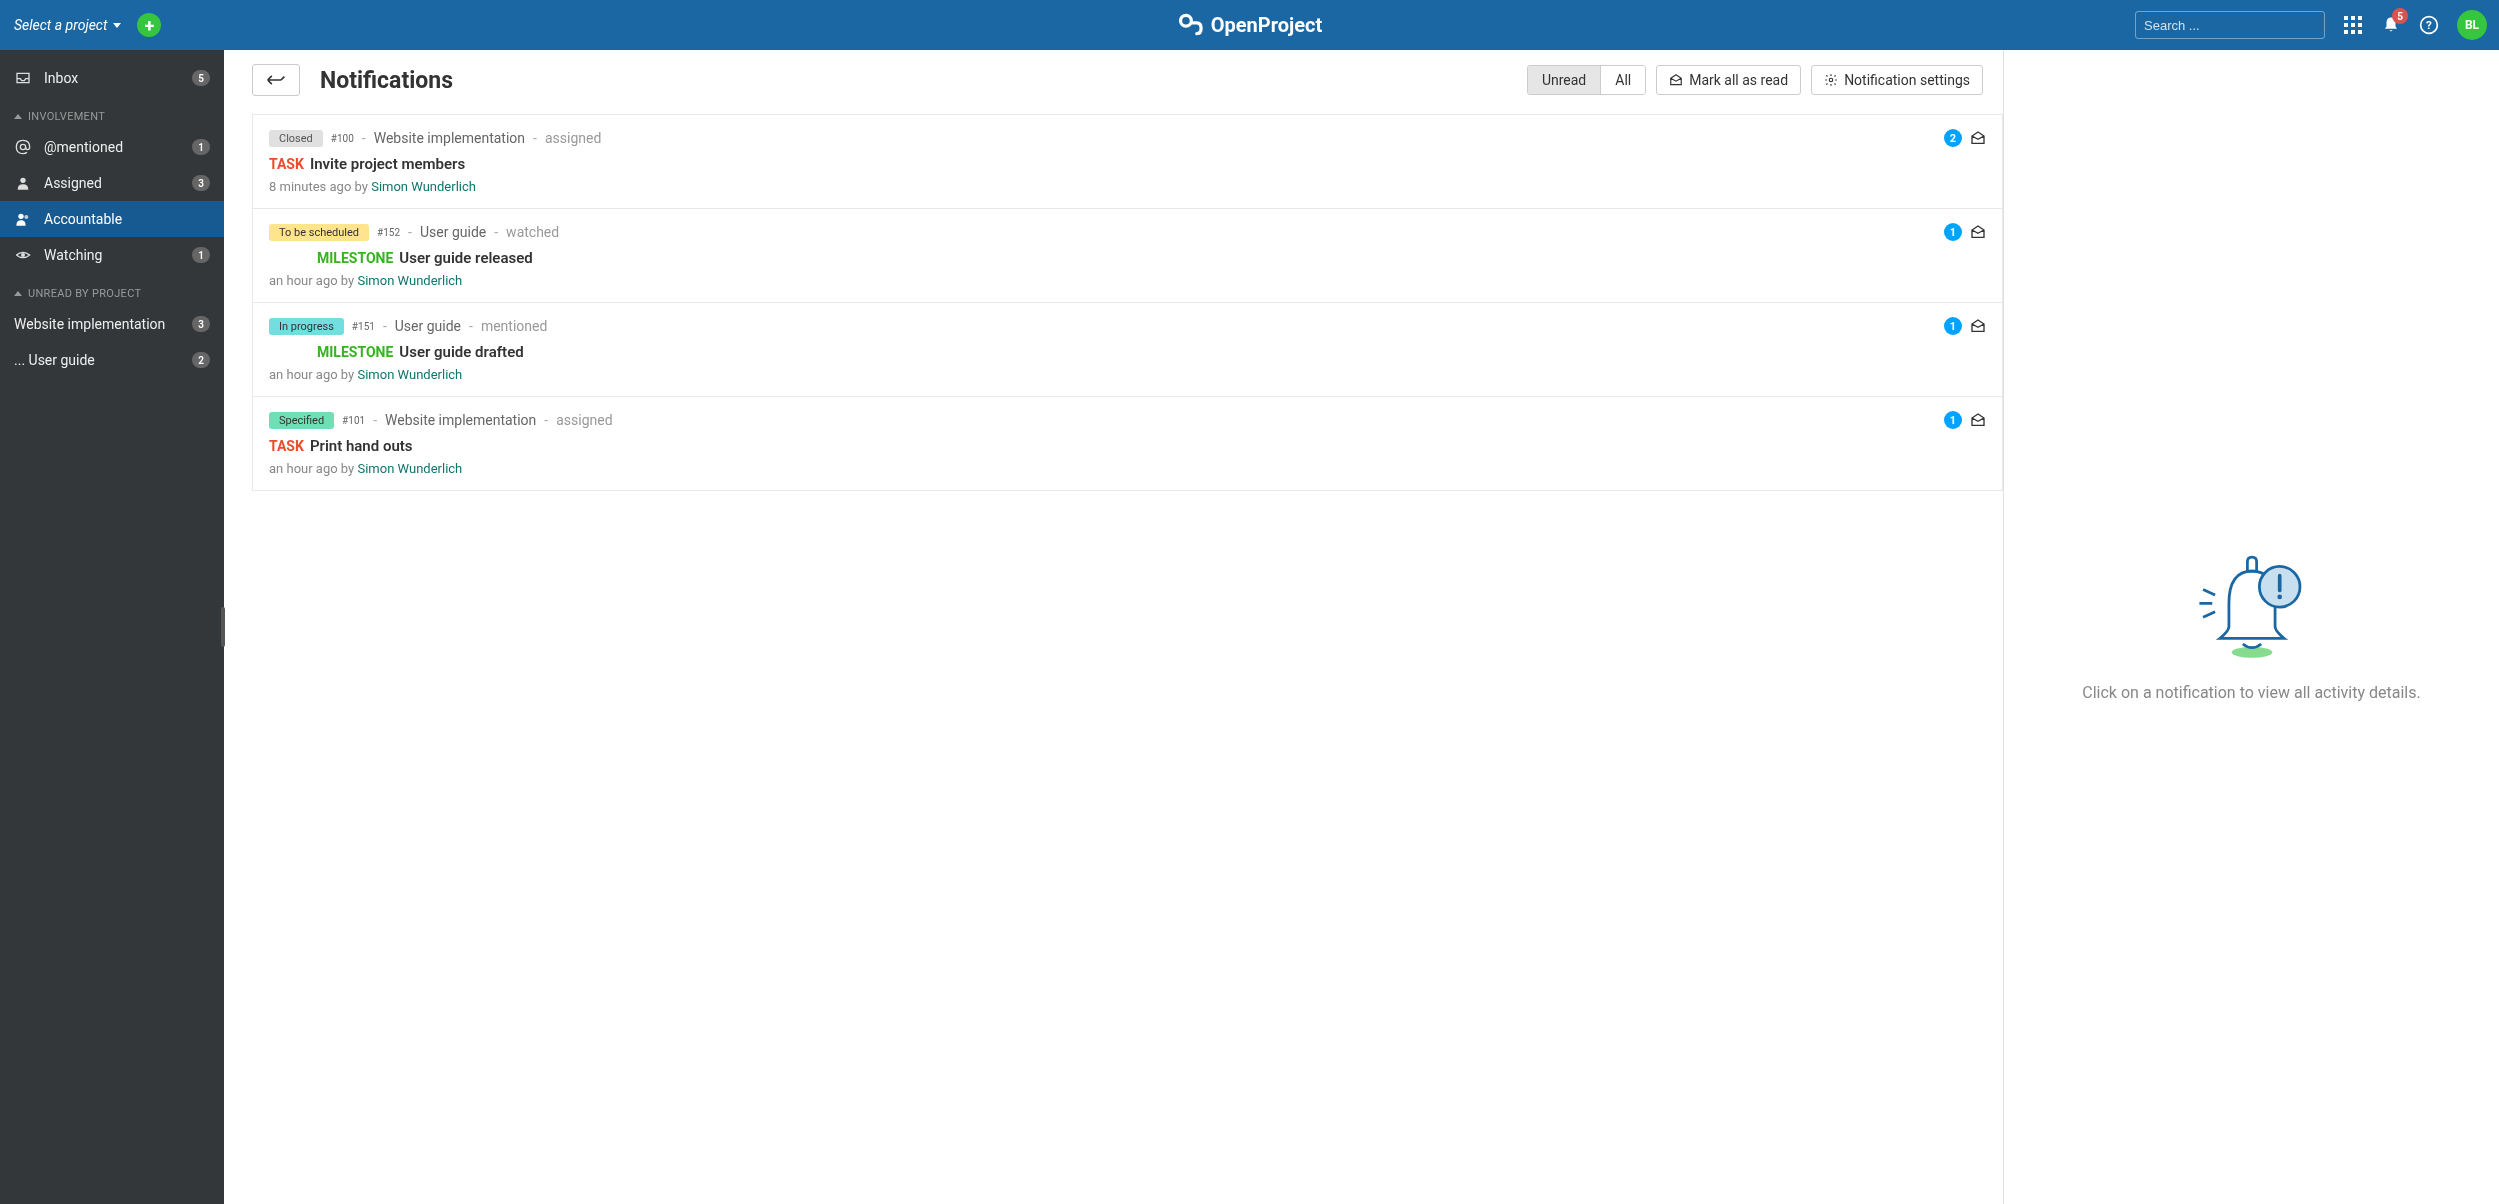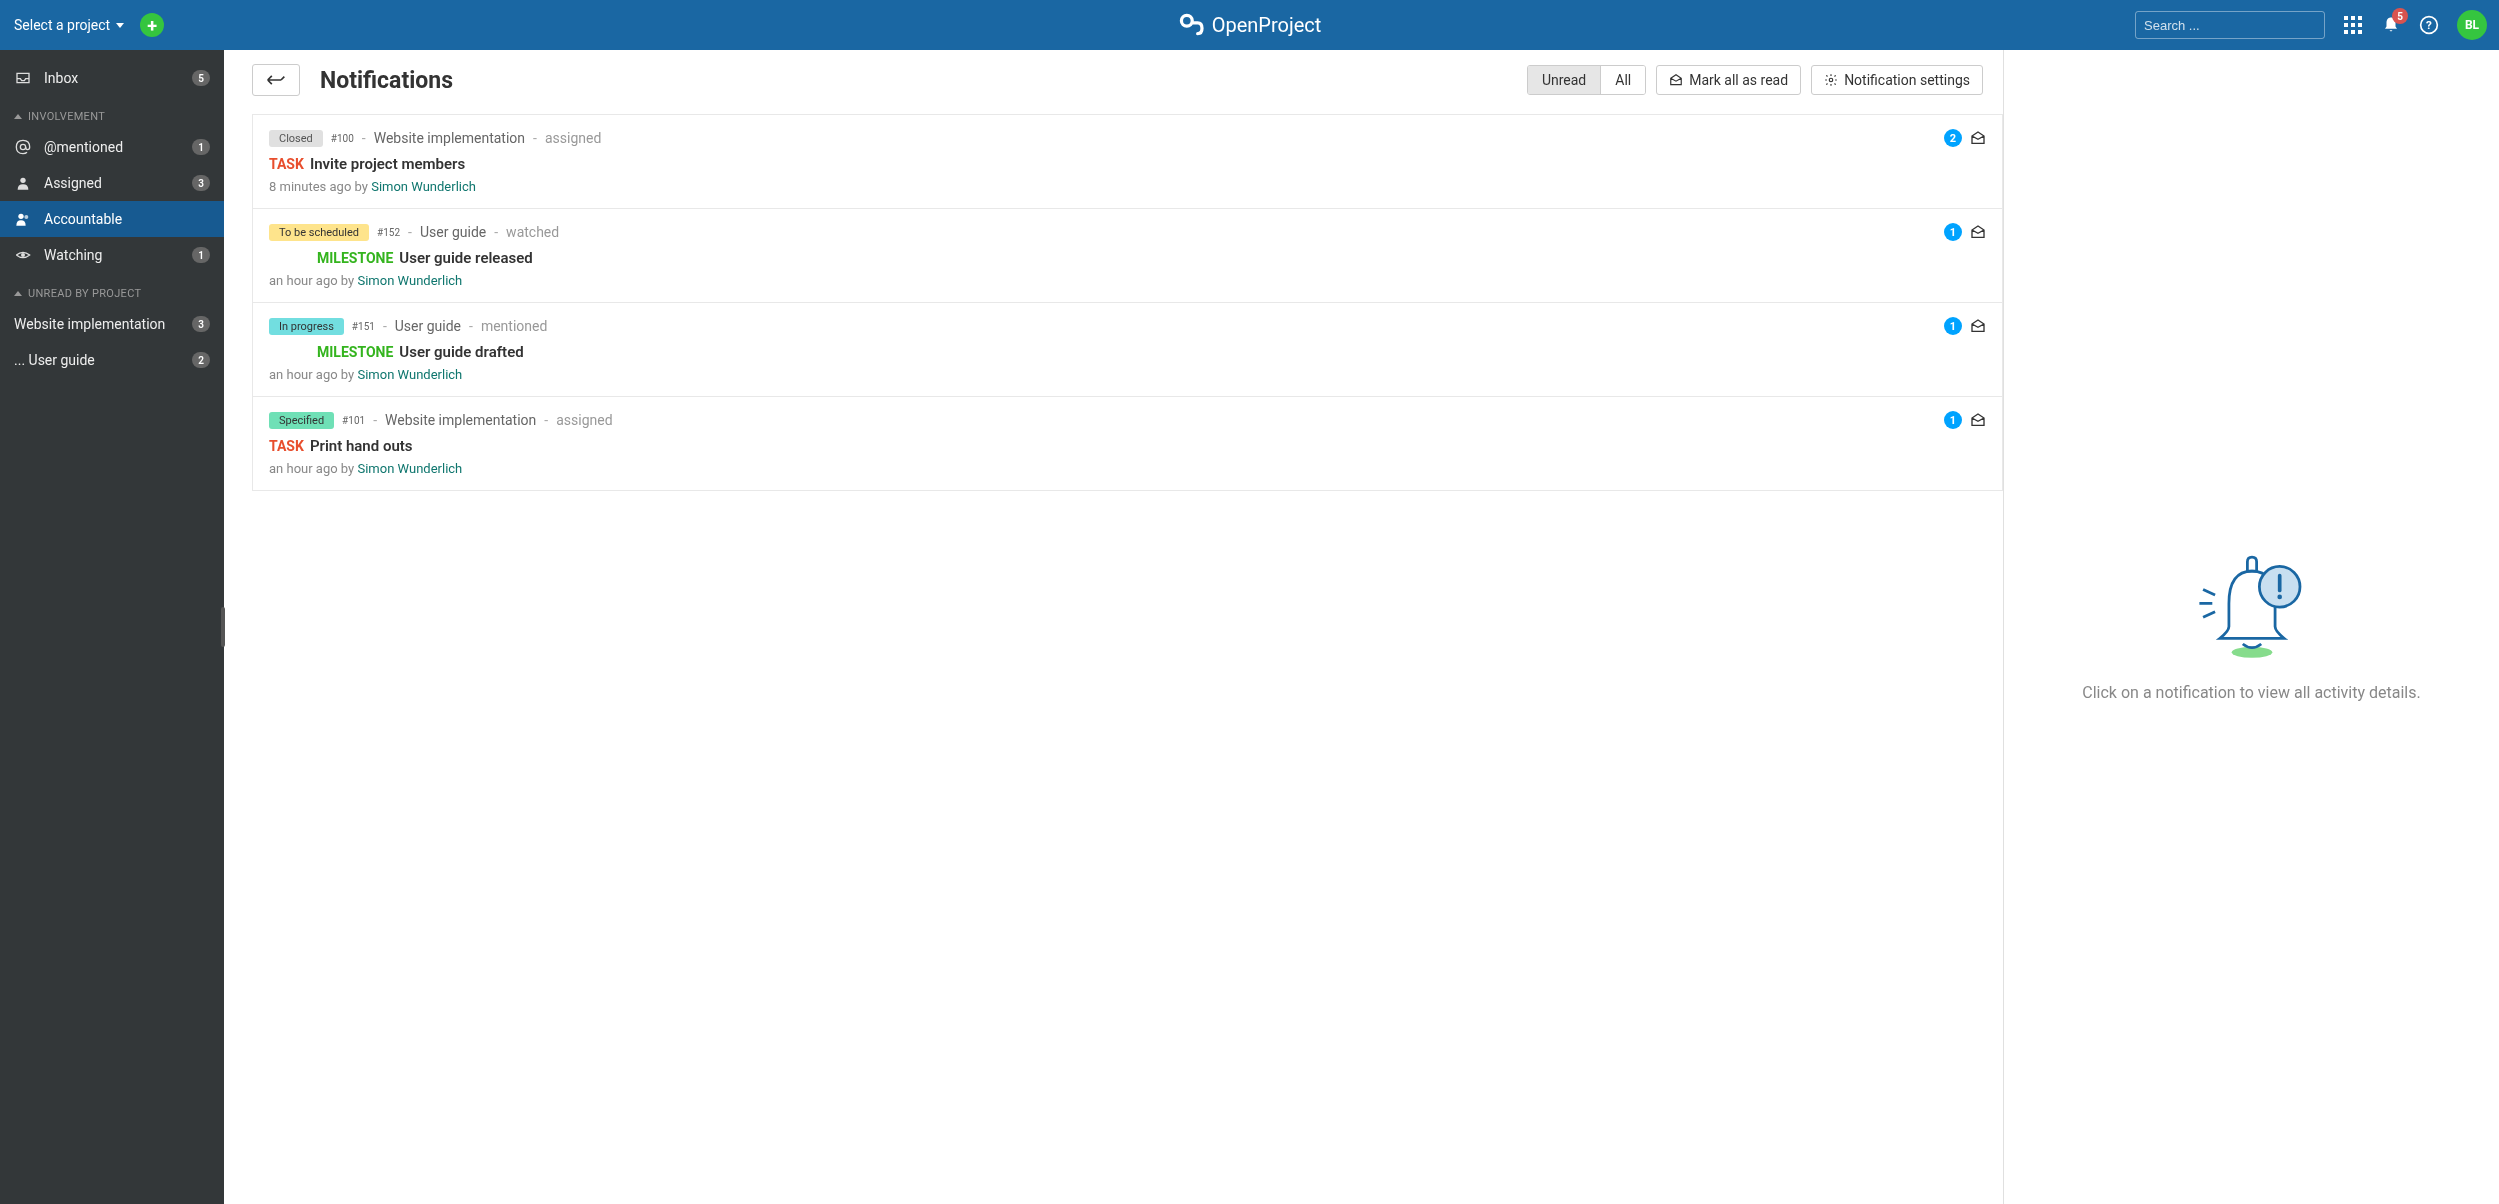--- a/index.html
+++ b/index.html
@@ -1,24 +1,24 @@
 <!DOCTYPE html>
 <html><head>
 <meta charset="utf-8">
 <style>
 * { margin: 0; padding: 0; box-sizing: border-box; }
 body { font-family: -apple-system, BlinkMacSystemFont, "Segoe UI", Roboto, sans-serif; font-size: 14px; color: #333; background: #fff; overflow: hidden; }
 
 
 .header { height: 50px; background: #1A67A3; display: flex; align-items: center; padding: 0 12px; color: #fff; position: relative; }
 .header-left { display: flex; align-items: center; gap: 14px; }
-.project-select { display: flex; align-items: center; gap: 6px; font-size: 14px; cursor: pointer; padding: 4px 2px; }
+.project-select { display: flex; align-items: center; gap: 6px; font-size: 14px; cursor: pointer; padding: 4px 2px; font-style: italic; }
 .chev-down { width: 0; height: 0; border-left: 4px solid transparent; border-right: 4px solid transparent; border-top: 5px solid #fff; }
 .plus-btn { width: 24px; height: 24px; border-radius: 50%; background: #35C53F; display: flex; align-items: center; justify-content: center; color: #fff; font-size: 18px; font-weight: bold; cursor: pointer; }
-.logo { position: absolute; left: 50%; transform: translateX(-50%); display: flex; align-items: center; gap: 8px; font-size: 20px; font-weight: 400; }
+.logo { position: absolute; left: 50%; transform: translateX(-50%); display: flex; align-items: center; gap: 8px; font-size: 20px; font-weight: 700; }
 .logo-icon { width: 26px; height: 26px; }
 .header-right { margin-left: auto; display: flex; align-items: center; gap: 18px; }
 .search-box { width: 190px; height: 28px; background: transparent; border: 1px solid rgba(255,255,255,0.4); border-radius: 3px; display: flex; align-items: center; padding: 0 8px; }
 .search-box input { flex: 1; background: transparent; border: none; outline: none; color: #fff; font-size: 13px; }
 .search-box input::placeholder { color: rgba(255,255,255,0.8); }
 .search-icon-svg { width: 16px; height: 16px; stroke: rgba(255,255,255,0.9); fill: none; stroke-width: 2; }
 .header-icon { width: 20px; height: 20px; cursor: pointer; position: relative; display:flex; align-items:center; justify-content:center; }
 .notif-badge { position: absolute; top: -7px; right: -7px; background: #D9534F; color: #fff; border-radius: 9px; min-width: 16px; height: 16px; font-size: 10px; font-weight: bold; display: flex; align-items: center; justify-content: center; padding: 0 3px; }
 .user-avatar { width: 30px; height: 30px; border-radius: 50%; background: #35C53F; display: flex; align-items: center; justify-content: center; font-size: 12px; font-weight: bold; color: #fff; cursor: pointer; }
 

